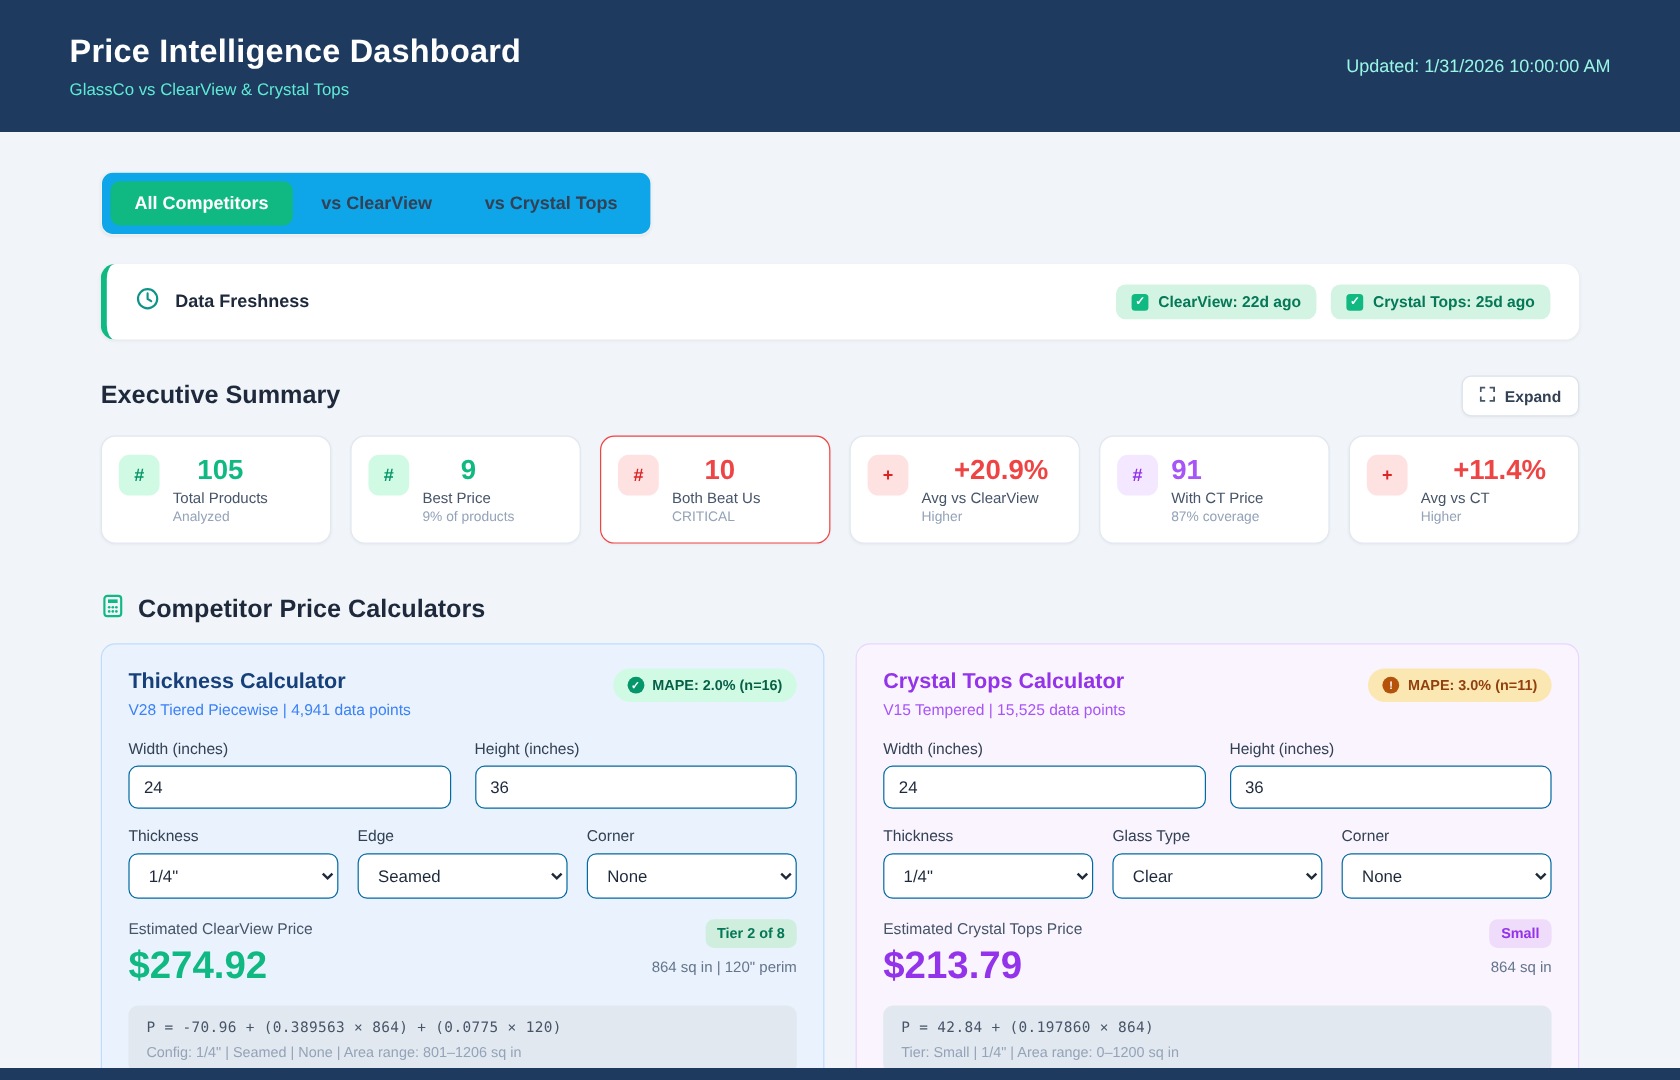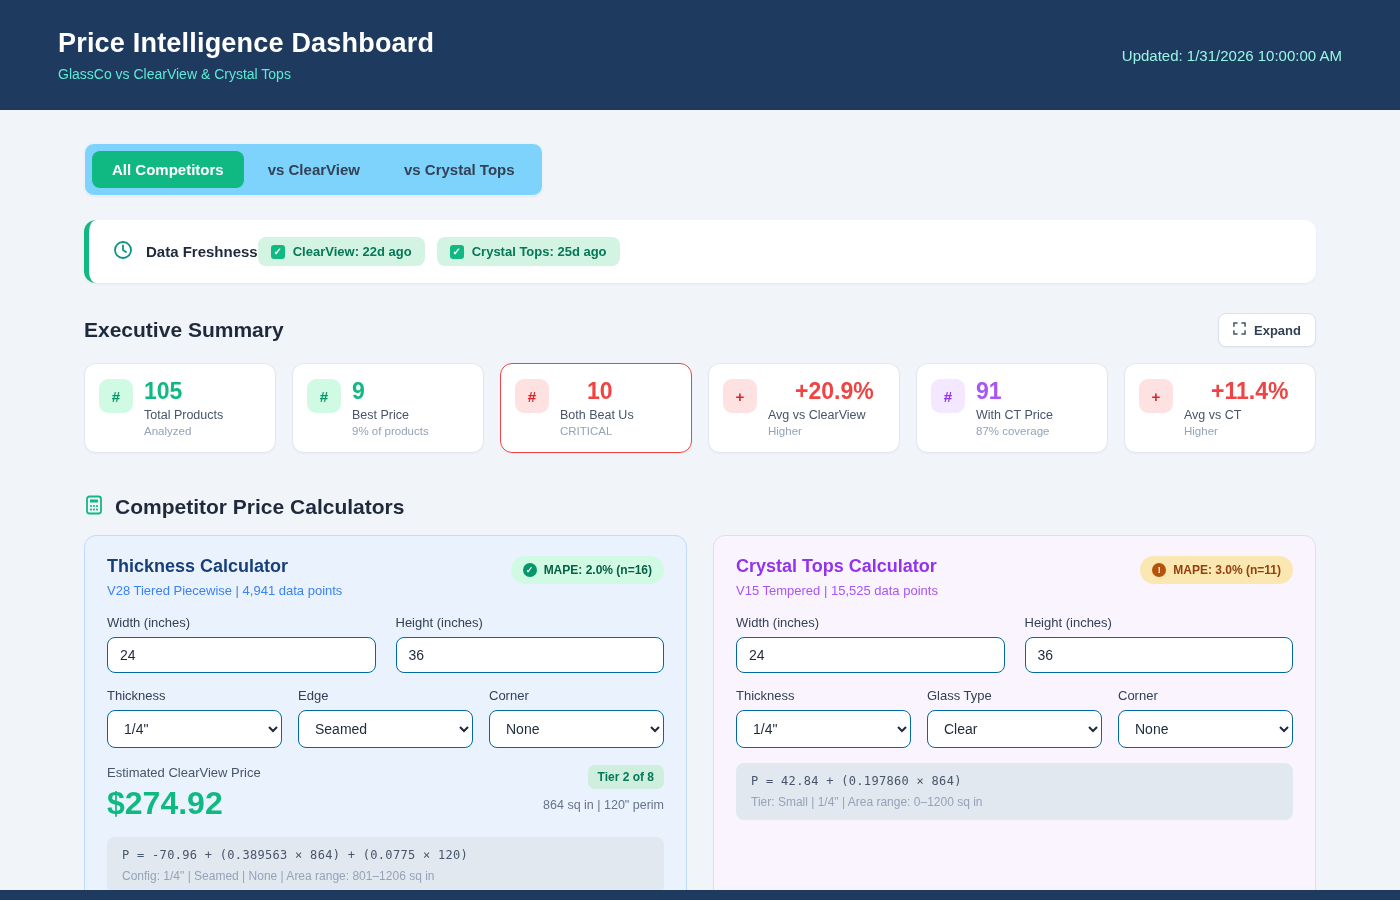--- a/index.html
+++ b/index.html
@@ -20,33 +20,33 @@
     justify-content: space-between;
     padding: 0 58px;
   }
   .header-title { color: #ffffff; font-size: 27px; font-weight: bold; letter-spacing: 0.2px; }
   .header-sub { color: #5eead4; font-size: 14px; margin-top: 7px; }
   .header-updated { color: #99f6e4; font-size: 15px; }
   
   .main { width: 1232px; margin: 0 auto; padding-top: 33px; }
   
   .tabs {
-    display: inline-flex; background: #7dd3fc; border-radius: 10px; padding: 7px;
+    display: inline-flex; background: #0ea5e9; border-radius: 10px; padding: 7px;
     gap: 4px; border: 1px solid #eef1f5; box-shadow: 0 1px 2px rgba(15,23,42,0.05);
   }
   .tab {
     border: none; background: transparent; padding: 10px 20px; font-size: 15px;
     font-weight: 600; color: #334155; border-radius: 8px; cursor: pointer; font-family: inherit;
   }
   .tab.active { background: #10b981; color: #ffffff; }
   
   .freshness {
     margin-top: 24px; background: #ffffff; border-radius: 12px;
     border-left: 5px solid #10b981; box-shadow: 0 1px 3px rgba(15,23,42,0.06);
-    display: flex; align-items: center; justify-content: flex-start; padding: 17px 24px;
+    display: flex; align-items: center; justify-content: space-between; padding: 17px 24px;
   }
   .freshness-left { display: flex; align-items: center; gap: 13px; }
   .freshness-title { font-size: 15px; font-weight: bold; color: #1e293b; }
   .freshness-right { display: flex; gap: 12px; }
   .badge-green {
     display: inline-flex; align-items: center; gap: 8px; background: #d3f3e3;
     color: #047857; font-size: 13px; font-weight: 600; border-radius: 8px; padding: 7px 13px;
   }
   .check-sq {
     width: 14px; height: 14px; border-radius: 3px; background: #10b981; color: #fff;
@@ -69,21 +69,21 @@
   }
   .stat.alert { border: 1.5px solid #ef4444; }
   .stat-icon {
     width: 34px; height: 34px; border-radius: 9px; flex: none;
     display: grid; place-items: center; font-weight: bold; font-size: 15px;
   }
   .c-green .stat-icon { background: #d1fae5; color: #059669; }
   .c-red .stat-icon { background: #fee2e2; color: #dc2626; }
   .c-purple .stat-icon { background: #f3e8ff; color: #9333ea; }
   .stat-value { font-size: 23px; font-weight: bold; line-height: 1.1; }
-  .c-green .stat-value { color: #10b981; }
+  .c-green .stat-value { color: #10b981; text-align: center; }
   .c-red .stat-value { color: #ef4444; margin-left: 27px; }
   .c-purple .stat-value { color: #a855f7; }
   .stat-label { font-size: 12.5px; color: #475569; margin-top: 4px; }
   .stat-sub { font-size: 11.5px; color: #94a3b8; margin-top: 3px; }
   
   .calc-header { display: flex; align-items: center; gap: 11px; margin-top: 42px; }
   .calc-grid { display: grid; grid-template-columns: 1fr 1fr; gap: 26px; margin-top: 16px; }
   .calc-card { border-radius: 12px; padding: 20px 22px; }
   .calc-card.cv { background: #eaf3fd; border: 1px solid #bfdbfe; }
   .calc-card.ct { background: #faf4fe; border: 1px solid #e9d5ff; }
@@ -345,20 +345,30 @@
             <option>Clear</option>
           </select>
         </div>
         <div class="field">
           <label>Corner</label>
           <select>
             <option>None</option>
           </select>
         </div>
       </div>
+      <div class="price-row">
+        <div>
+          <div class="price-label">Estimated Crystal Tops Price</div>
+          <div class="price-value">$213.79</div>
+        </div>
+        <div class="price-right">
+          <span class="tier-badge">Small</span>
+          <div class="dims">864 sq in</div>
+        </div>
+      </div>
       <div class="formula-box">
         <div class="formula">P = 42.84 + (0.197860 × 864)</div>
         <div class="config">Tier: Small | 1/4" | Area range: 0–1200 sq in</div>
       </div>
     </div>
 
   </div>
 </div>
 
 <div class="footer-strip"></div>

